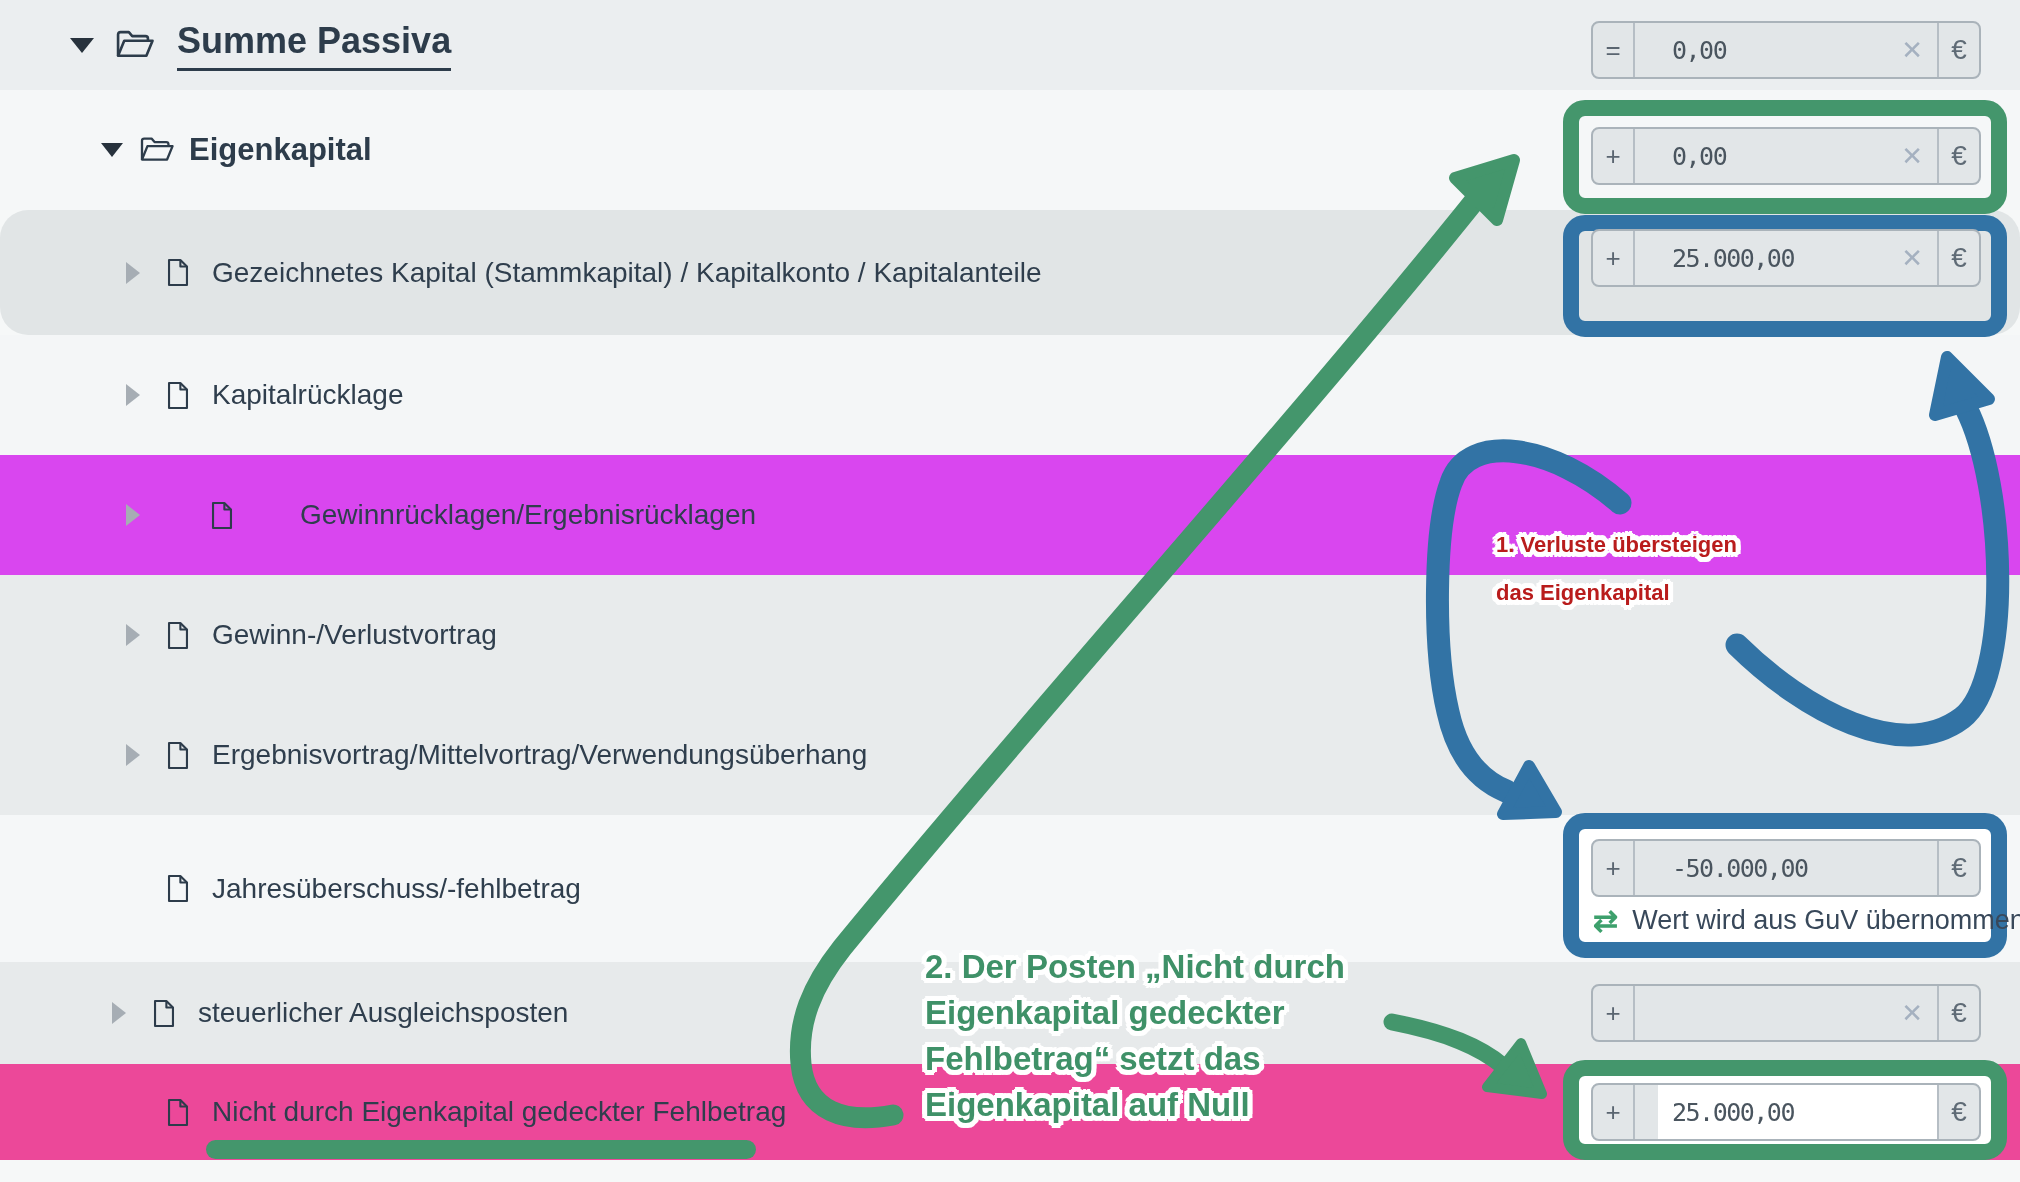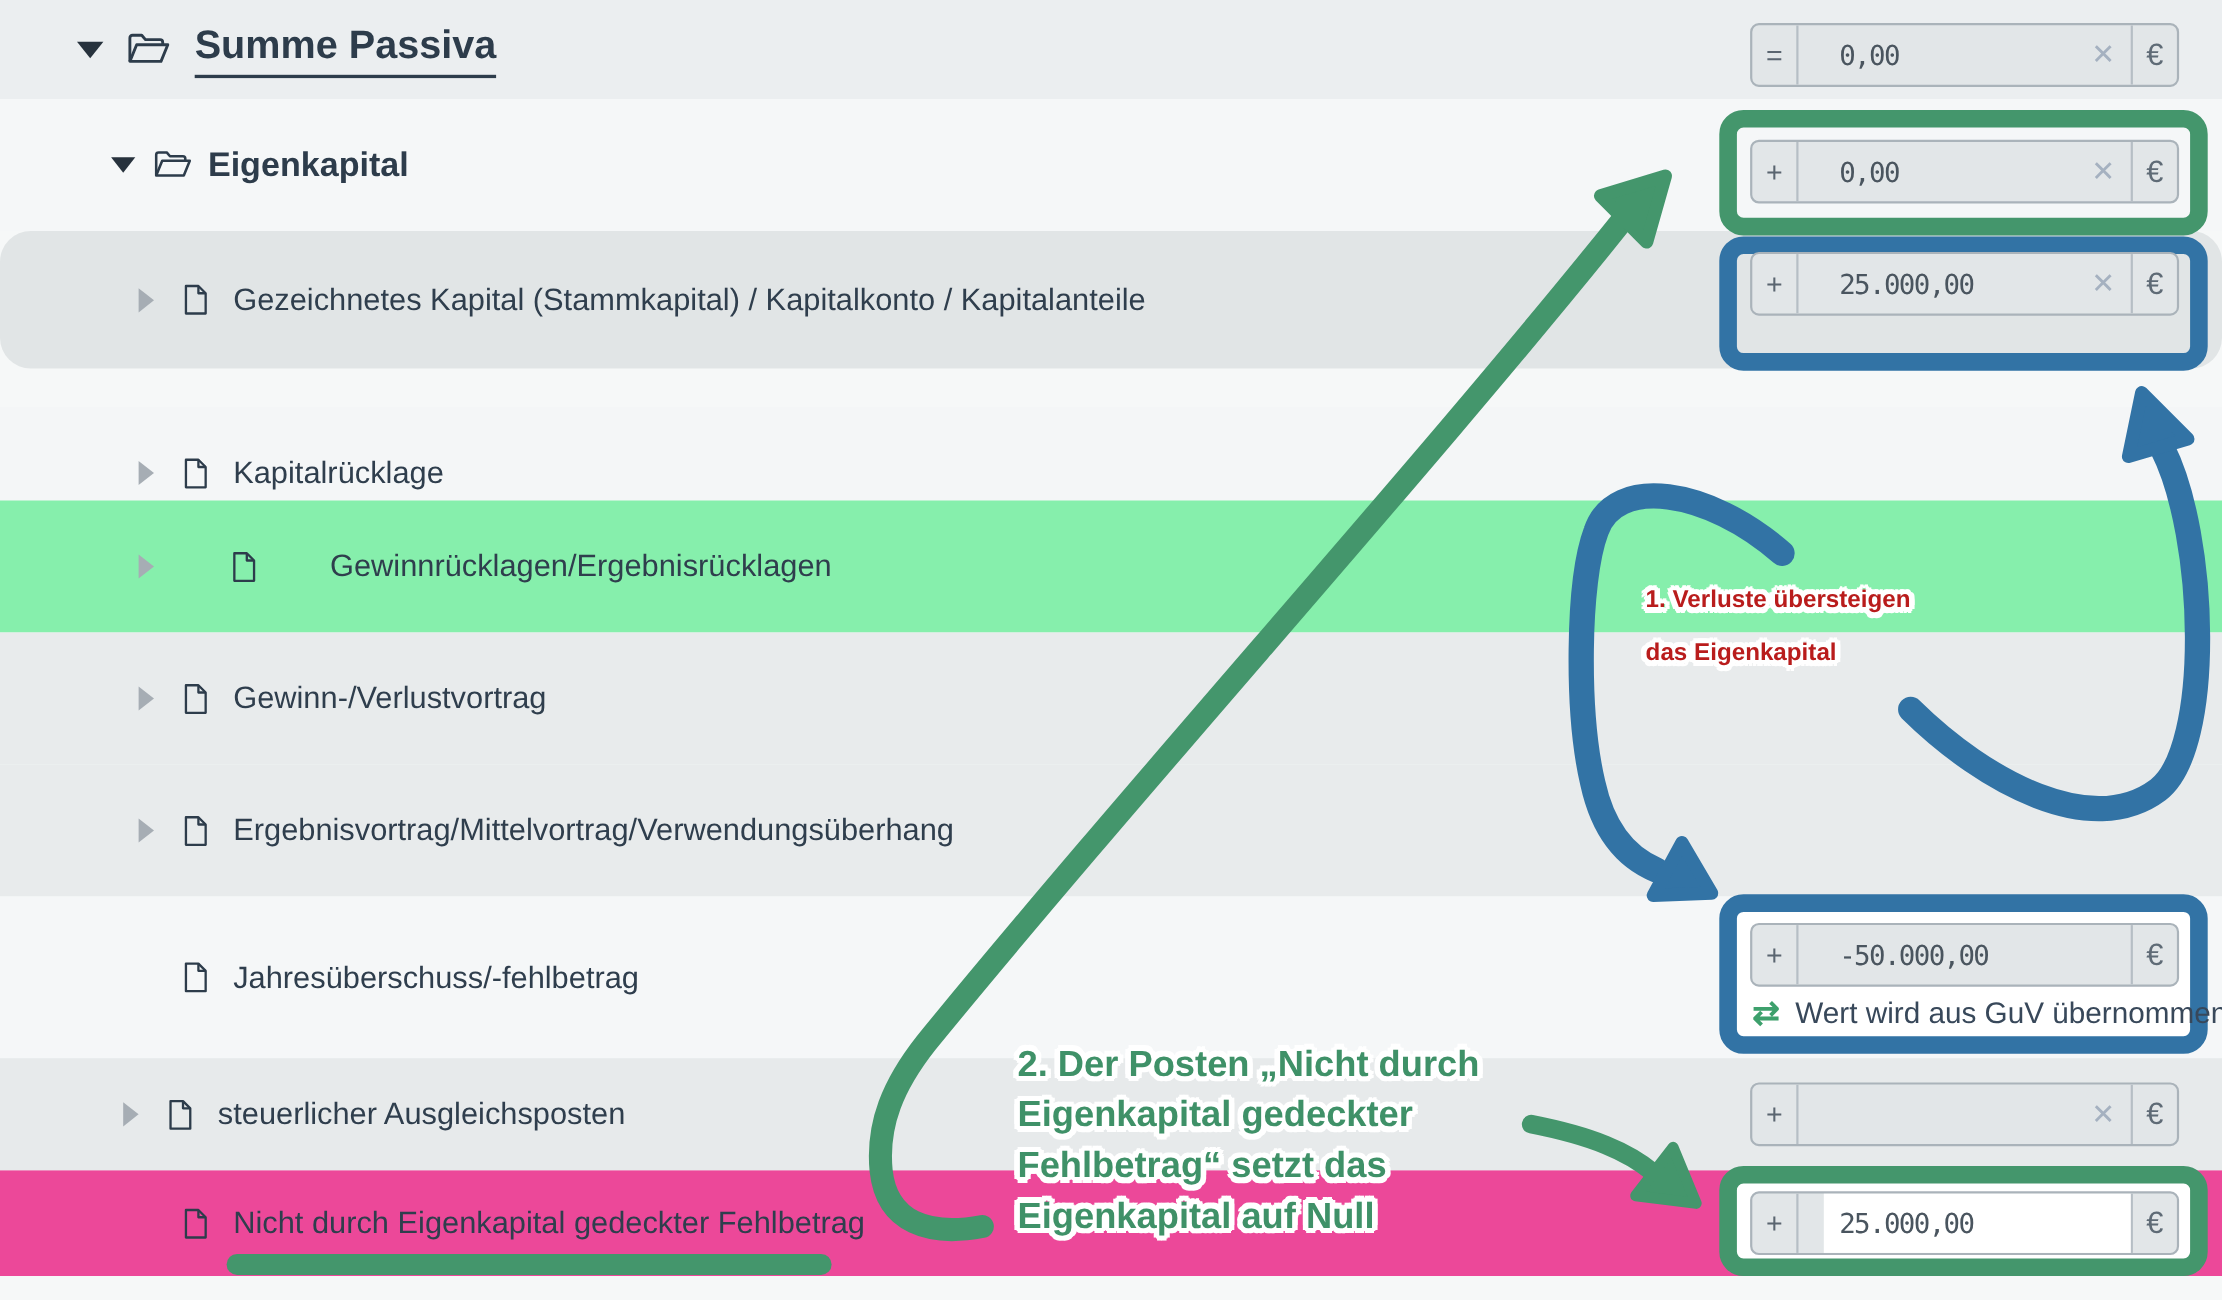--- a/index.html
+++ b/index.html
@@ -84,34 +84,34 @@
       </span>
     <span class="cellB">
       <svg width="24" height="29" viewBox="0 0 18 22" fill="none" stroke="#2d3c4b" stroke-width="1.6" stroke-linejoin="round">
         <path d="M2.2 1.5 H10.8 L15.8 6.5 V20.5 H2.2 Z"></path>
           <path d="M10.8 1.5 V6.5 H15.8"></path>
       </svg>
     </span>
     <span class="lbl">Gezeichnetes Kapital (Stammkapital) / Kapitalkonto / Kapitalanteile</span>
   </div>
 
-  <div class="row" style="top:335px;height:120px;background:#f4f6f7;padding-left:121px;margin-top:35px;">
+  <div class="row" style="top:335px;height:120px;background:#f4f6f7;padding-left:121px;">
     <span class="cellA">
         <span class="tri-right"></span>
       </span>
     <span class="cellB">
       <svg width="24" height="29" viewBox="0 0 18 22" fill="none" stroke="#2d3c4b" stroke-width="1.6" stroke-linejoin="round">
         <path d="M2.2 1.5 H10.8 L15.8 6.5 V20.5 H2.2 Z"></path>
           <path d="M10.8 1.5 V6.5 H15.8"></path>
       </svg>
     </span>
     <span class="lbl">Kapitalrücklage</span>
   </div>
 
-  <div class="row" style="top:455px;height:120px;background:#86efac;padding-left:121px;gap:44px;">
+  <div class="row" style="top:455px;height:120px;background:#d946ef;padding-left:121px;gap:44px;">
     <span class="cellA">
         <span class="tri-right"></span>
       </span>
     <span class="cellB">
       <svg width="24" height="29" viewBox="0 0 18 22" fill="none" stroke="#2d3c4b" stroke-width="1.6" stroke-linejoin="round">
         <path d="M2.2 1.5 H10.8 L15.8 6.5 V20.5 H2.2 Z"></path>
           <path d="M10.8 1.5 V6.5 H15.8"></path>
       </svg>
     </span>
     <span class="lbl">Gewinnrücklagen/Ergebnisrücklagen</span>

